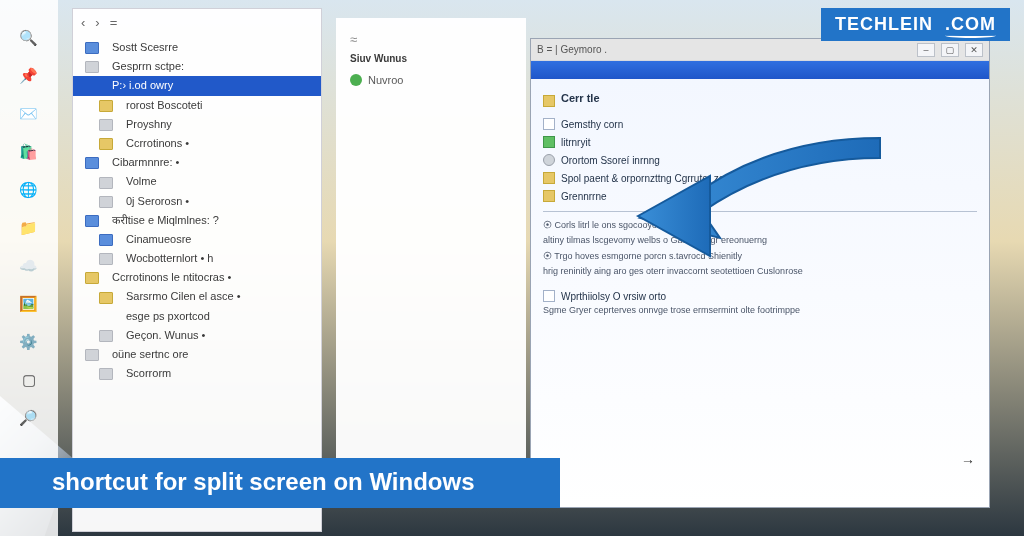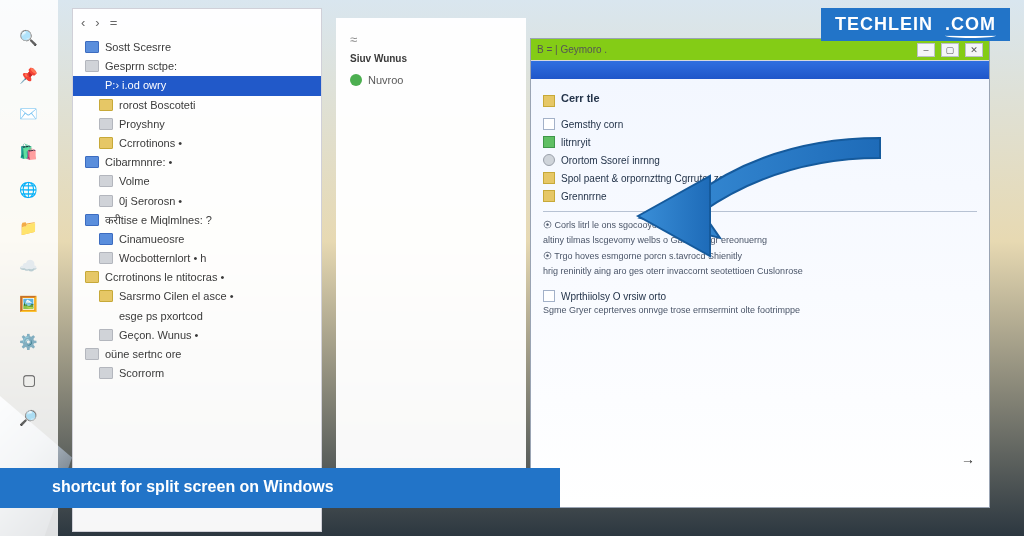--- a/index.html
+++ b/index.html
@@ -18,21 +18,21 @@
   }
   .watermark .curved { position: relative; }
   .watermark .curved::after{
     content:""; position:absolute; left:0; right:0; bottom:-3px; height:3px;
     border-bottom:2px solid #fff; border-radius:50%;
   }
   
   .caption {
     position: absolute; left: 0; bottom: 28px;
     background: #2274c8; color: #fff;
-    font-weight: 700; font-size: 16px;
+    font-weight: 700; font-size: 24px;
     padding: 10px 18px 12px 52px;
     width: 560px;
   }
   
   .desktop {
     position: absolute; inset: 0;
     background: rgba(255,255,255,0.0);
   }
   
   .taskbar {
@@ -53,21 +53,21 @@
     border: 1px solid #d0d0d8;
     overflow: hidden;
     font-size: 11px; color: #3a3a3a;
   }
   .panel-left .toolbar {
     display: flex; align-items: center; gap: 10px; padding: 6px 8px;
     color: #666; font-size: 13px;
   }
   .tree { padding: 2px 0 6px 0; }
   .tree-item {
-    display: flex; align-items: flex-start; gap: 6px;
+    display: flex; align-items: flex-end; gap: 13px;
     padding: 3px 8px 3px 12px;
     line-height: 1.2;
     white-space: nowrap;
   }
   .tree-item.child { padding-left: 26px; }
   .tree-item.selected {
     background: #2159c9; color: #fff;
   }
   .ti-icon {
     width: 14px; height: 12px; border-radius: 1px;
@@ -88,21 +88,21 @@
   .panel-mid .swatch{ width:12px;height:12px;background:#4caf50;border-radius:50%;}
 
   
   .panel-right {
     position: absolute; top: 38px; right: 34px; width: 460px; height: 470px;
     background: #fff; border: 1px solid #9aa4b3;
     font-size: 10px; color: #333;
     display:flex; flex-direction:column;
   }
   .titlebar {
-    height: 22px; background:#84cc16; border-bottom:1px solid #d6d9de;
+    height: 22px; background:#e5e5e5; border-bottom:1px solid #d6d9de;
     display:flex; align-items:center; justify-content:space-between;
     padding: 0 6px; font-size: 10px; color:#555;
   }
   .titlebar .wctrl { display:flex; gap:6px; }
   .wbtn { width:18px; height:14px; border:1px solid #bcc1c9; background:#f4f5f8;
           display:flex;align-items:center;justify-content:center;font-size:9px;color:#555;}
   .ribbon { height:18px; background:linear-gradient(#2f6fe0,#1f56c9); }
   .content { flex:1; background:linear-gradient(#f3f7ff,#fff); padding:8px 12px; overflow:hidden;}
   .content .line { display:flex; align-items:center; gap:6px; padding:3px 0; color:#24344a;}
   .content .sep { height:1px; background:#b7c2d3; margin:6px 0;}

